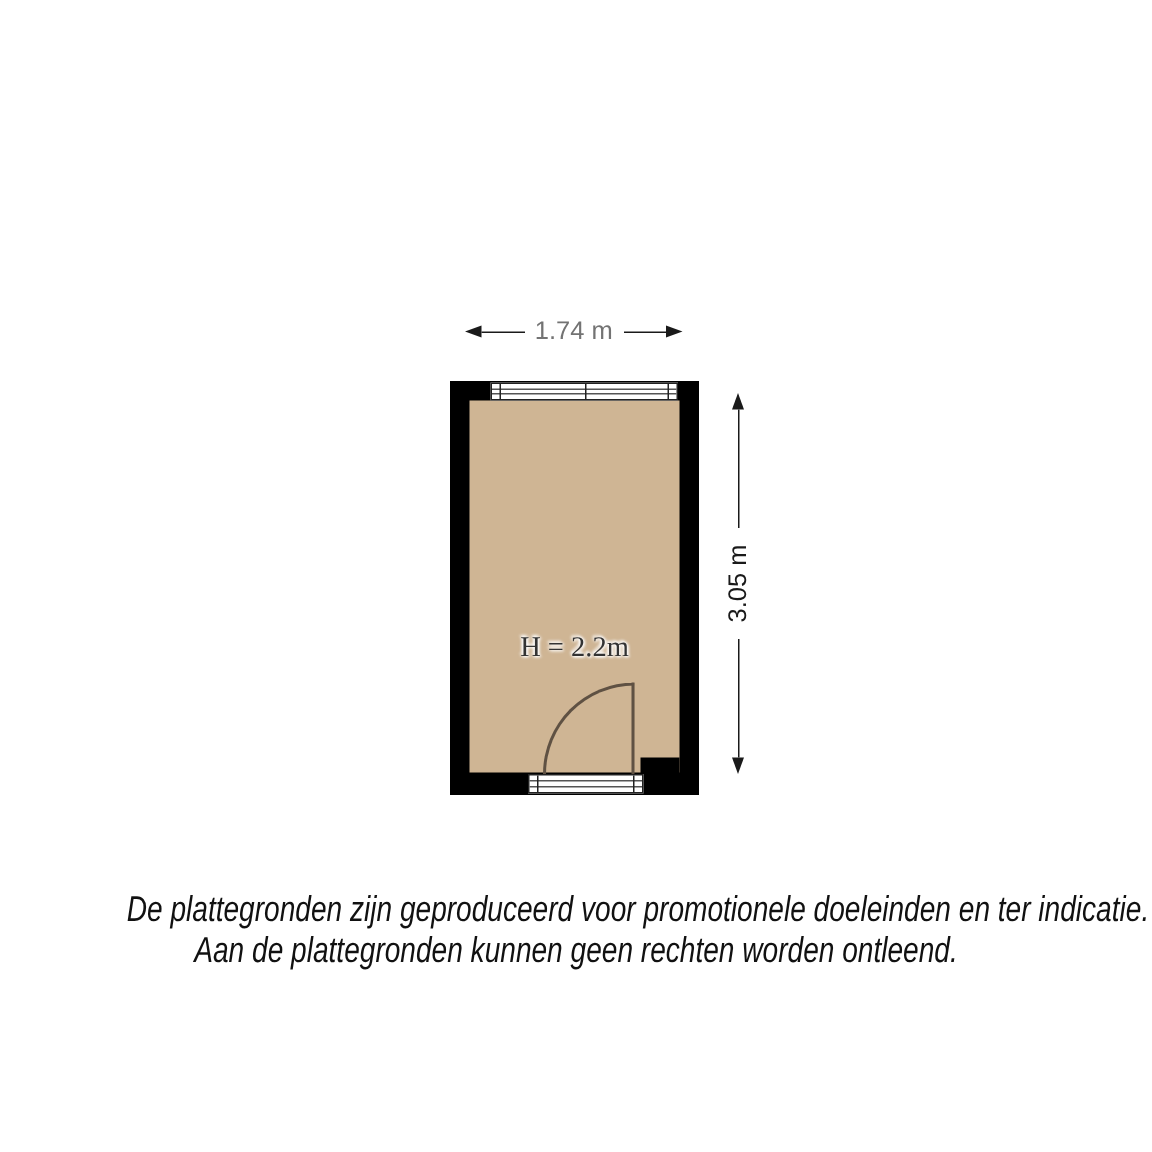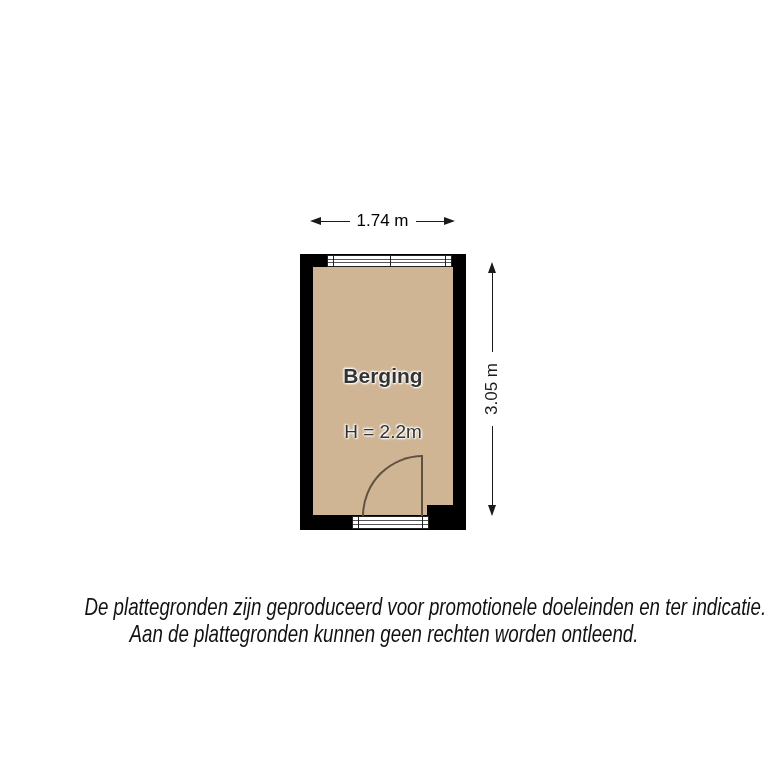--- a/index.html
+++ b/index.html
@@ -30,35 +30,35 @@
   .dim{position:absolute;display:flex;align-items:center;}
   .dim-h{left:310px;top:213px;width:145px;height:16px;flex-direction:row;}
   .dim-v{left:482px;top:262px;width:20px;height:254px;flex-direction:column;align-items:center;}
   .dim .seg-h{flex:1;height:1px;background:#1a1a1a;}
   .dim .seg-v{flex:1;width:1px;background:#1a1a1a;}
   .arr{width:0;height:0;}
   .arr-left{border-top:4px solid transparent;border-bottom:4px solid transparent;border-right:11px solid #1a1a1a;}
   .arr-right{border-top:4px solid transparent;border-bottom:4px solid transparent;border-left:11px solid #1a1a1a;}
   .arr-up{border-left:4px solid transparent;border-right:4px solid transparent;border-bottom:11px solid #1a1a1a;}
   .arr-down{border-left:4px solid transparent;border-right:4px solid transparent;border-top:11px solid #1a1a1a;}
-  .dim-label-h{font-size:17px;margin:0 7px;white-space:nowrap;color:#000000;}
+  .dim-label-h{font-size:17px;margin:0 7px;white-space:nowrap;color:#737373;}
   .dim-label-v-box{position:relative;width:20px;height:74px;}
   .dim-label-v{
     position:absolute;left:50%;top:50%;transform:translate(-50%,-50%) rotate(-90deg);
     font-size:17px;white-space:nowrap;color:#1a1a1a;
   }
   
   .room-labels{position:absolute;left:300px;top:254px;width:166px;height:276px;text-align:center;pointer-events:none;}
   .room-line{
     position:absolute;left:0;width:100%;color:#333;
     text-shadow:0 0 2px #fff,0 0 3px #fff,1px 1px 2px #fff,-1px -1px 2px #fff;
   }
   .room-name{top:110px;font-size:21px;font-weight:bold;}
   .room-area{top:137px;font-size:20px;font-weight:bold;}
-  .room-height{top:167px;font-size:19px;font-weight:normal;}
+  .room-height{top:167px;font-size:19px;font-weight:normal;font-family:Liberation Serif, serif;}
   
   .disclaimer{
     position:absolute;left:0;top:593px;width:768px;text-align:center;
     font-style:italic;font-size:24px;line-height:27px;color:#111;
     transform:scaleX(0.78);transform-origin:50% 50%;white-space:nowrap;
   }
 </style>
 </head>
 <body>
 
@@ -99,21 +99,20 @@
       <span class="hline hl2"></span>
       <span class="vtick vt-l"></span>
       <span class="vtick vt-r"></span>
     </div>
 
     <div class="door-arc"></div>
     <div class="door-leaf"></div>
   </div>
 
   <div class="room-labels">
-    <div class="room-line room-name">Berging</div>
     <div class="room-line room-height">H = 2.2m</div>
   </div>
 
   <div class="disclaimer">
     <div>De plattegronden zijn geproduceerd voor promotionele doeleinden en ter indicatie.</div>
     <div>Aan de plattegronden kunnen geen rechten worden ontleend.</div>
   </div>
 
 </div>
 

